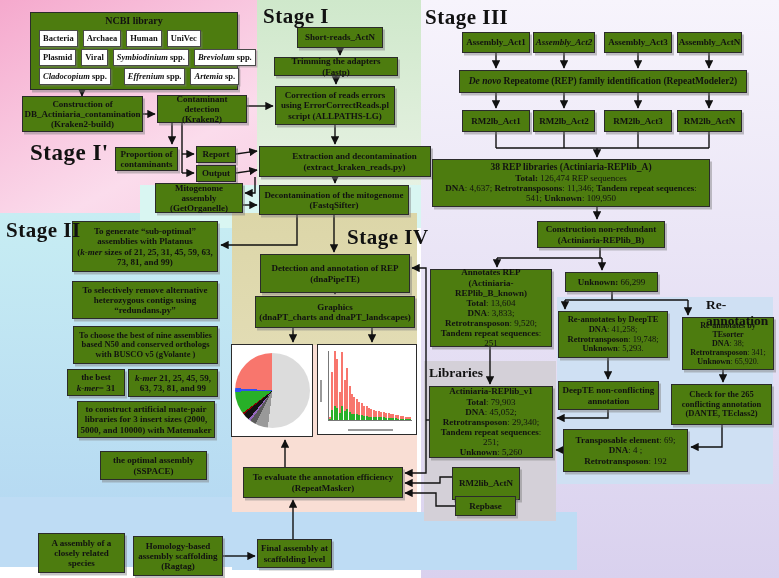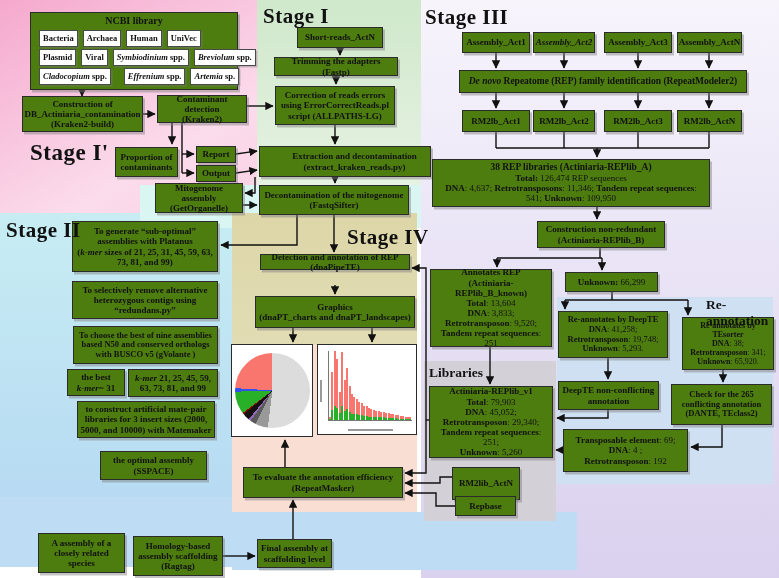--- a/index.html
+++ b/index.html
@@ -148,21 +148,21 @@
 
   <div class="bx" style="left:22px;top:96px;width:121px;height:36px;">
     <div>Construction of</div>
       <div>DB_Actiniaria_contamination</div>
       <div>(Kraken2-build)</div>
   </div>
   <div class="bx" style="left:157px;top:95px;width:90px;height:28px;">
     <div>Contaminant detection</div>
       <div>(Kraken2)</div>
   </div>
-  <div class="bx" style="left:115px;top:147px;width:63px;height:30px;">
+  <div class="bx" style="left:115px;top:147px;width:63px;height:24px;">
     <div>Proportion of</div>
       <div>contaminants</div>
   </div>
   <div class="bx" style="left:196px;top:146px;width:40px;height:17px;">
       <div>Report</div>
     </div>
   <div class="bx" style="left:196px;top:165px;width:40px;height:17px;">
       <div>Output</div>
     </div>
 
@@ -231,21 +231,21 @@
   <div class="bx" style="left:133px;top:536px;width:90px;height:40px;">
     <div>Homology-based</div>
       <div>assembly scaffolding</div>
       <div>(Ragtag)</div>
   </div>
   <div class="bx" style="left:257px;top:539px;width:75px;height:29px;">
     <div>Final assembly at</div>
       <div>scaffolding level</div>
   </div>
 
-  <div class="bx" style="left:260px;top:254px;width:150px;height:16px;align-items:center;">
+  <div class="bx" style="left:260px;top:254px;width:150px;height:39px;align-items:center;">
     <div>Detection and annotation of REP</div>
       <div>(dnaPipeTE)</div>
   </div>
   <div class="bx" style="left:255px;top:296px;width:160px;height:32px;">
     <div>Graphics</div>
       <div>(dnaPT_charts and dnaPT_landscapes)</div>
   </div>
   <div class="figbox" style="left:231px;top:344px;width:82px;height:93px;">
     <div id="pie" style="background: conic-gradient(rgb(220, 220, 220) 0%, rgb(220, 220, 220) 52%, rgb(153, 153, 153) 52%, rgb(153, 153, 153) 57.5%, rgb(90, 90, 90) 57.5%, rgb(90, 90, 90) 60%, rgb(148, 103, 189) 60%, rgb(148, 103, 189) 61%, rgb(17, 17, 17) 61%, rgb(17, 17, 17) 64%, rgb(139, 0, 0) 64%, rgb(139, 0, 0) 64.7%, rgb(40, 176, 40) 64.7%, rgb(40, 176, 40) 74.5%, rgb(48, 80, 240) 74.5%, rgb(48, 80, 240) 76%, rgb(248, 118, 109) 76%, rgb(248, 118, 109) 100%);"></div>
   </div>

